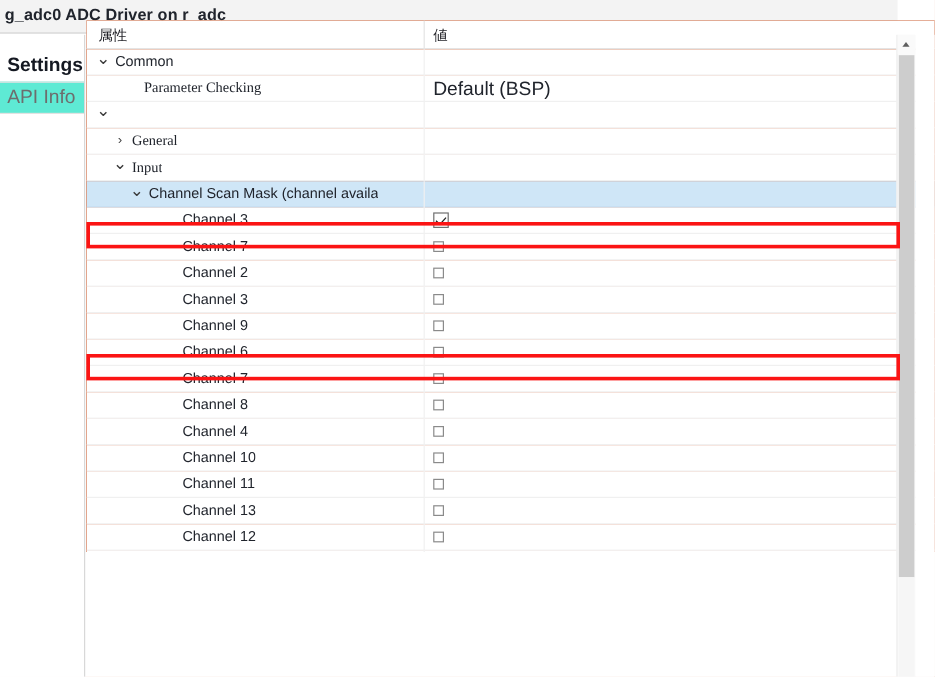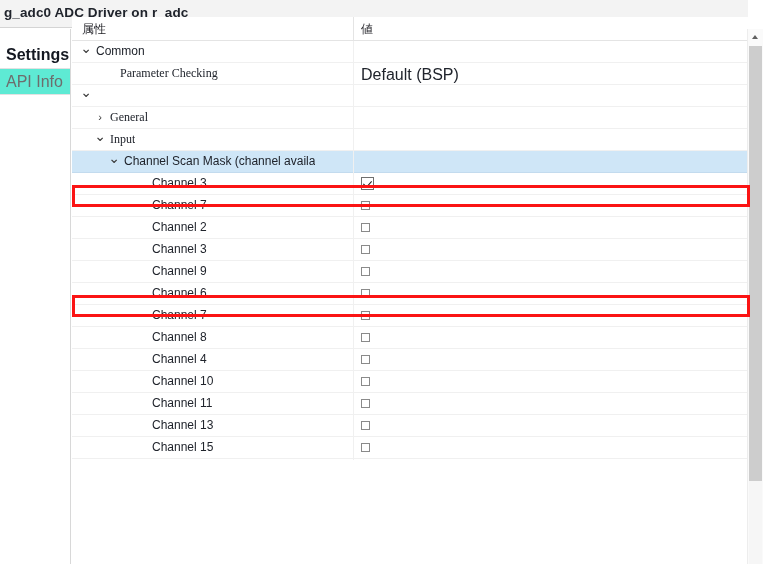--- a/index.html
+++ b/index.html
@@ -374,21 +374,21 @@
         <span class="row-label">Channel 11</span>
         <div class="cell-divider"></div>
         <span class="cb unchecked"></span>
       </div>
       <div class="row ind3 leaf3">
         <span class="row-label">Channel 13</span>
         <div class="cell-divider"></div>
         <span class="cb unchecked"></span>
       </div>
       <div class="row ind3 leaf3">
-        <span class="row-label">Channel 15</span>
+        <span class="row-label">Channel 12</span>
         <div class="cell-divider"></div>
         <span class="cb unchecked"></span>
       </div>
       <div class="row ind3 partial leaf3">
         <span class="row-label">Channel 16</span>
         <div class="cell-divider"></div>
         <span class="cb unchecked"></span>
       </div>
     </div>
 </div>

